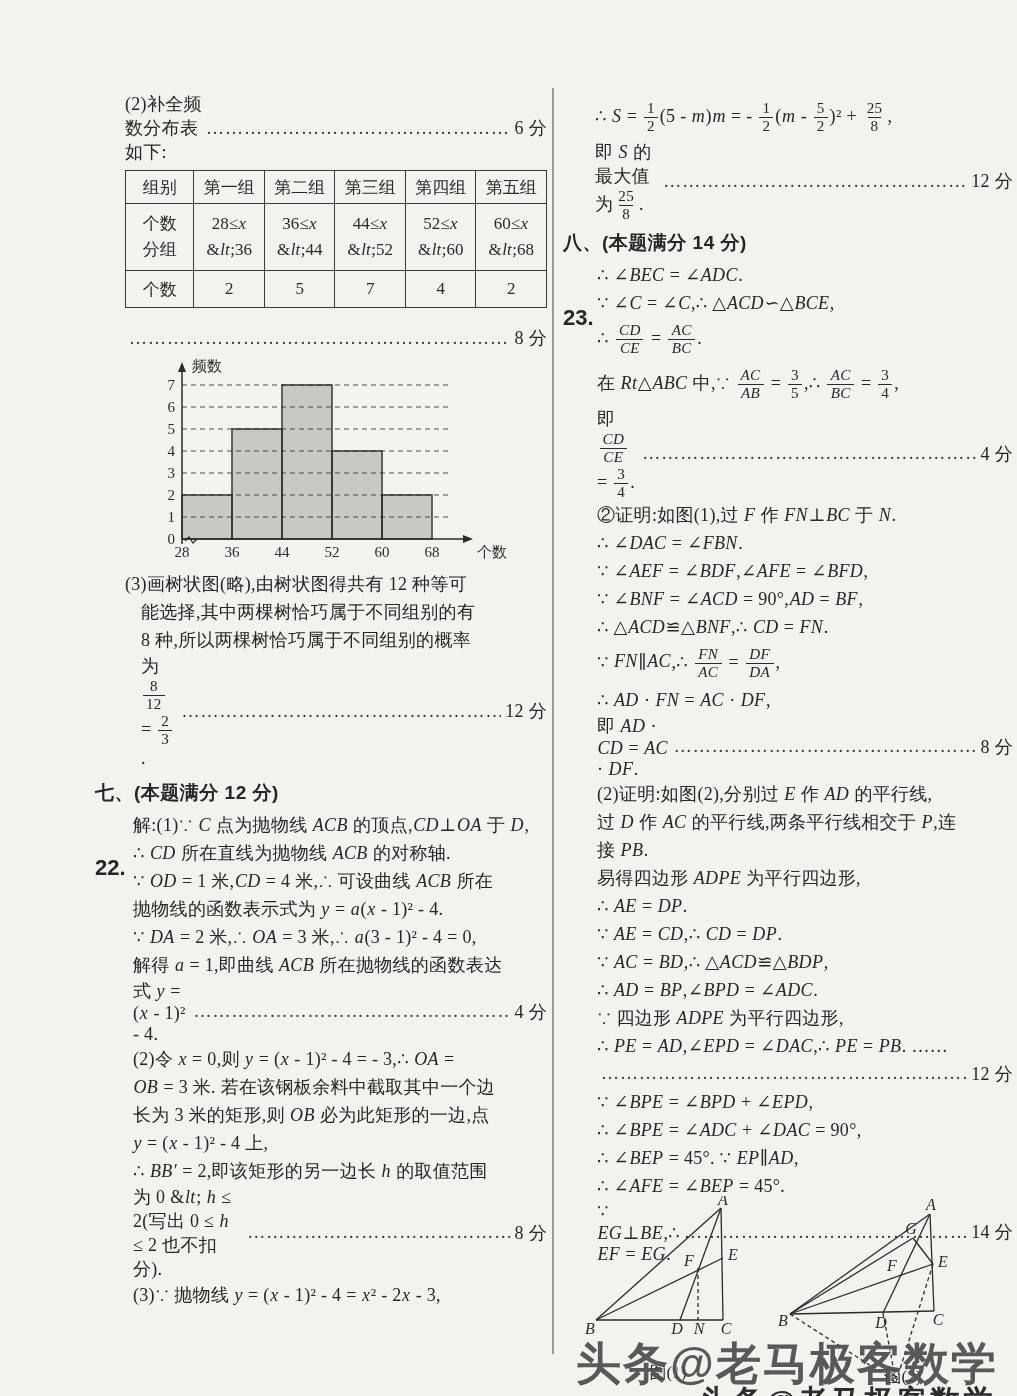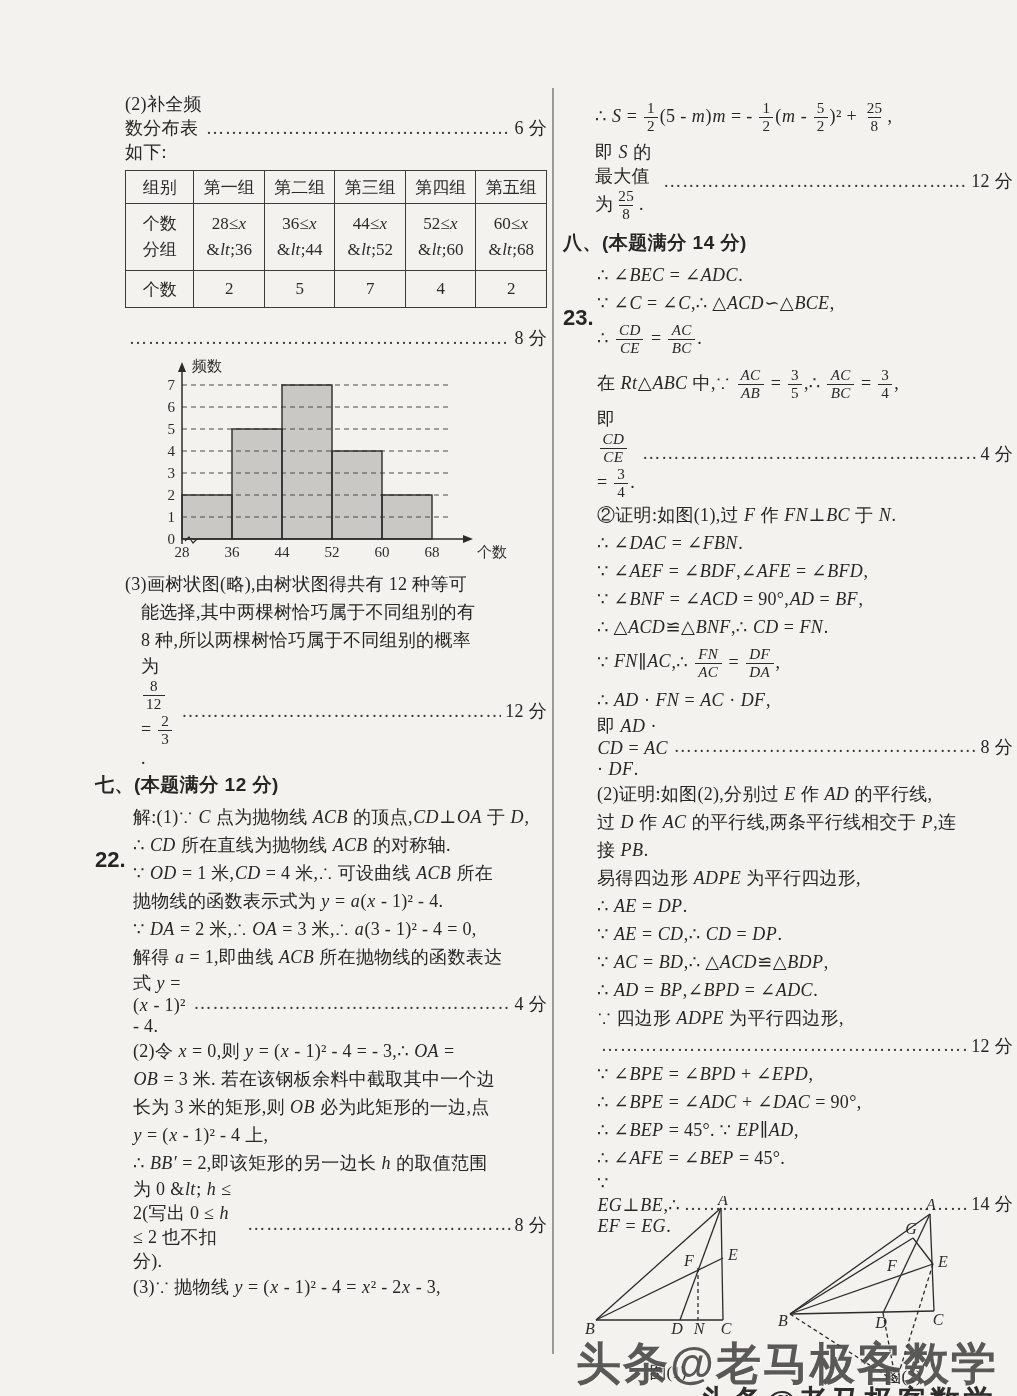--- a/index.html
+++ b/index.html
@@ -157,21 +157,21 @@
         <div class="line ind">
           <span class="lt">8 种,所以两棵树恰巧属于不同组别的概率</span>
         </div>
         <div class="line tall ind">
           <span class="lt">为<span class="frac"><span class="num">8</span><span class="den">12</span></span> = <span class="frac"><span class="num">2</span><span class="den">3</span></span>.</span>
           <span class="leader">…………………………………………………………………………………………………………</span>
           <span class="score">12 分</span>
         </div>
       </div>
 
-    <div class="sec-heading" style="">七、(本题满分 12 分)</div>
+    <div class="sec-heading" style="margin-top:8px;">七、(本题满分 12 分)</div>
 
     <div class="qblock">
       <span class="qnum">22.</span>
       <div id="q22-lines">
           <div class="line">
             <span class="lt">解:(1)∵ <i>C</i> 点为抛物线 <i>ACB</i> 的顶点,<i>CD</i>⊥<i>OA</i> 于 <i>D</i>,</span>
           </div>
           <div class="line">
             <span class="lt">∴ <i>CD</i> 所在直线为抛物线 <i>ACB</i> 的对称轴.</span>
           </div>
@@ -298,20 +298,23 @@
             <span class="lt">∵ <i>AE</i> = <i>CD</i>,∴ <i>CD</i> = <i>DP</i>.</span>
           </div>
           <div class="line">
             <span class="lt">∵ <i>AC</i> = <i>BD</i>,∴ △<i>ACD</i>≌△<i>BDP</i>,</span>
           </div>
           <div class="line">
             <span class="lt">∴ <i>AD</i> = <i>BP</i>,∠<i>BPD</i> = ∠<i>ADC</i>.</span>
           </div>
           <div class="line">
             <span class="lt">∵ 四边形 <i>ADPE</i> 为平行四边形,</span>
+          </div>
+          <div class="line">
+            <span class="lt">∴ <i>PE</i> = <i>AD</i>,∠<i>EPD</i> = ∠<i>DAC</i>,∴ <i>PE</i> = <i>PB</i>. ……</span>
           </div>
           <div class="line">
             <span class="lt"></span>
             <span class="leader">…………………………………………………………………………………………………………</span>
             <span class="score">12 分</span>
           </div>
           <div class="line">
             <span class="lt">∵ ∠<i>BPE</i> = ∠<i>BPD</i> + ∠<i>EPD</i>,</span>
           </div>
           <div class="line">

